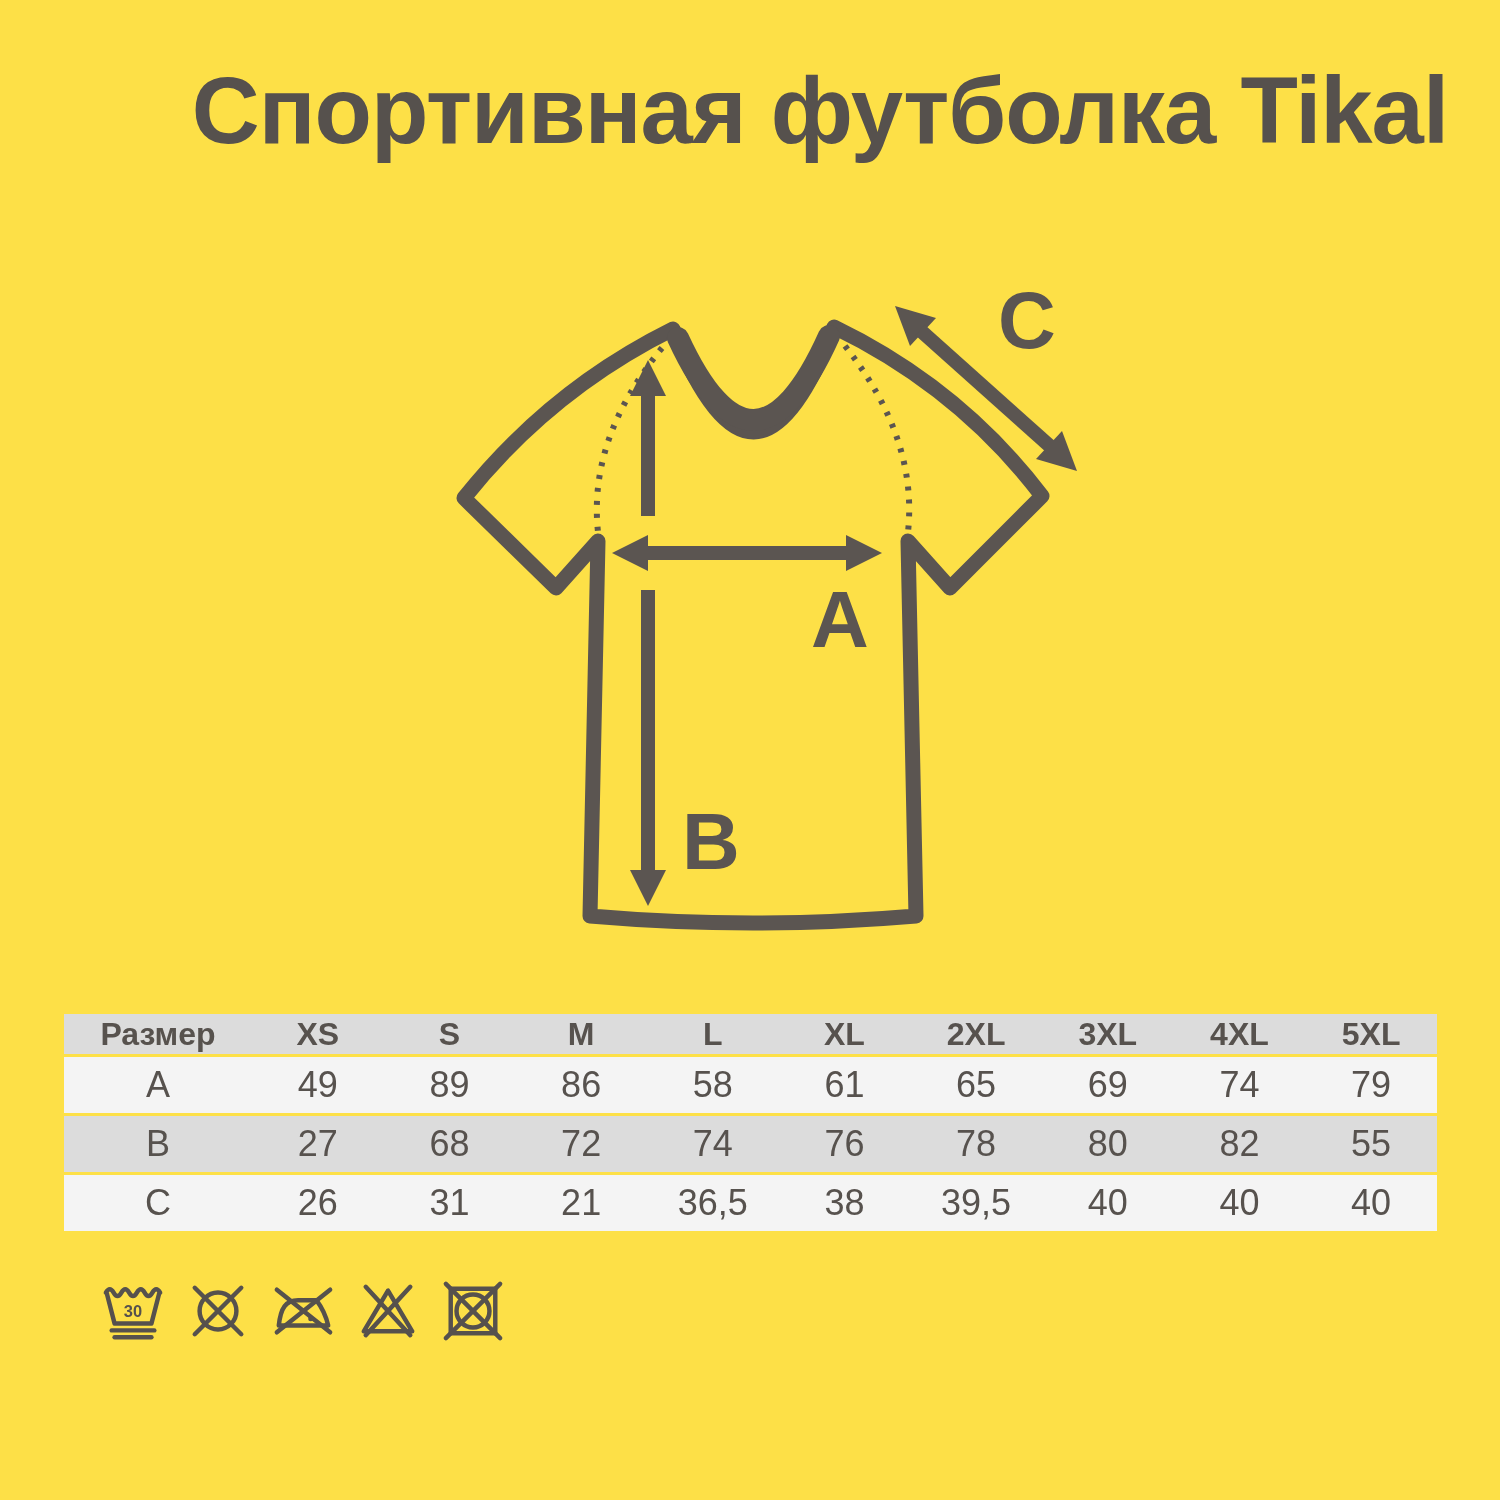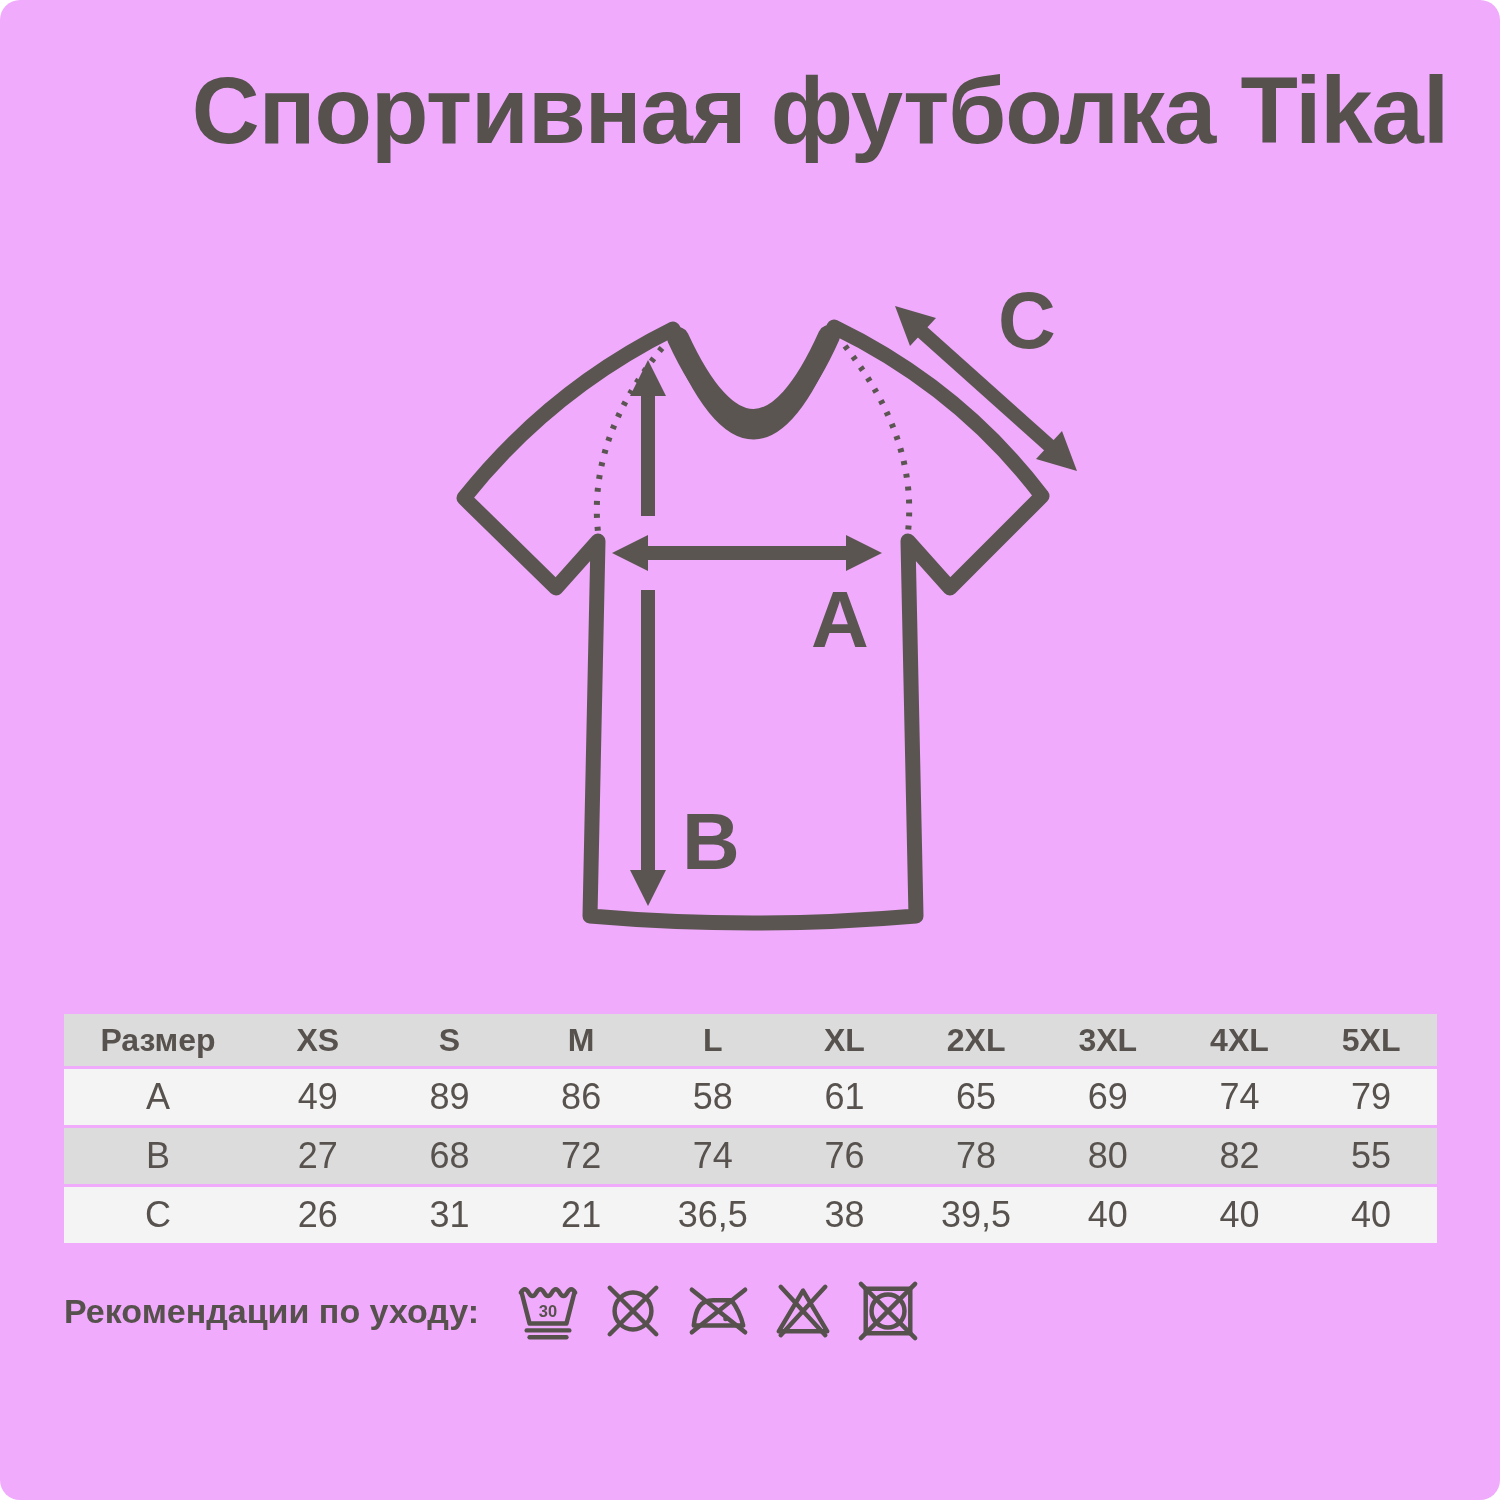--- a/index.html
+++ b/index.html
@@ -1,18 +1,18 @@
 <!DOCTYPE html>
 <html><head>
 <meta charset="utf-8">
 <style>
   html,body { margin:0; padding:0; background:#ffffff; }
   .page {
-    position:relative; width:1500px; height:1500px; background:#f0abfc;
-    font-family:"Liberation Sans", sans-serif; color:#56514D; overflow:hidden;border-radius:20px;
+    position:relative; width:1500px; height:1500px; background:#fde047;
+    font-family:"Liberation Sans", sans-serif; color:#56514D; overflow:hidden;
   }
   
   .header { position:absolute; top:64px; right:52px; text-align:right; }
   .title  { margin:0; font-size:94px; font-weight:700; line-height:1.0; letter-spacing:-1px; color:#56514D; }
   .subtitle { margin-top:22px; font-size:36px; font-weight:700; color:#56514D; }
 
   
   .diagram { position:absolute; left:420px; top:268px; width:700px; height:700px; }
   .diagram svg { width:100%; height:100%; display:block; }
   .shape { fill:none; stroke:#5B5551; stroke-width:15; stroke-linejoin:round; stroke-linecap:round; }
@@ -22,21 +22,21 @@
   .arrow-head { fill:#5B5551; stroke:none; }
   .measure-label { font-family:"Liberation Sans", sans-serif; font-weight:700; font-size:80px; fill:#5B5551; }
 
   
   .size-table {
     position:absolute; left:64px; top:1011px; width:1373px;
     border-collapse:separate; border-spacing:0 3px; table-layout:fixed;
   }
   .size-table th, .size-table td { text-align:center; vertical-align:middle; padding:0; }
   .size-table col.first { width:188px; }
-  .size-table thead th { height:52px; background:#DCDCDC; font-size:32px; font-weight:700; color:#57524E; }
+  .size-table thead th { height:40px; background:#DCDCDC; font-size:32px; font-weight:700; color:#57524E; }
   .size-table tbody td { height:56px; font-size:36px; font-weight:400; color:#57524E; }
   .size-table tbody tr.light td { background:#F4F4F4; }
   .size-table tbody tr.shaded td { background:#DCDCDC; }
 
   
   .care { position:absolute; left:64px; top:1280px; display:flex; align-items:center; }
   .care-label { font-size:34px; font-weight:700; color:#56514D; white-space:nowrap; }
   .care-icons { display:flex; align-items:center; gap:23px; margin-left:38px; }
   .care-icons svg { width:62px; height:62px; display:block; }
   .ci { fill:none; stroke:#56514D; stroke-width:4.6; stroke-linejoin:round; stroke-linecap:round; }
@@ -158,21 +158,20 @@
         <td>38</td>
         <td>39,5</td>
         <td>40</td>
         <td>40</td>
         <td>40</td>
       </tr>
     </tbody>
   </table>
 
   <div class="care">
-    <span class="care-label">Рекомендации по уходу:</span>
     <span class="care-icons">
 
       <svg viewBox="0 0 64 64">
         <path class="ci" d="M4 13 q4 -7 8 0 t8 0 t8 0 t8 0 t8 0 t8 0 t8 0"></path>
         <path class="ci" d="M5 14 L13 45 L51 45 L59 14"></path>
         <text class="ci-num" x="32" y="38" text-anchor="middle">30</text>
         <line class="ci" x1="10" y1="52" x2="54" y2="52" stroke-width="4"></line>
         <line class="ci" x1="13" y1="59" x2="51" y2="59" stroke-width="4"></line>
       </svg>
 

